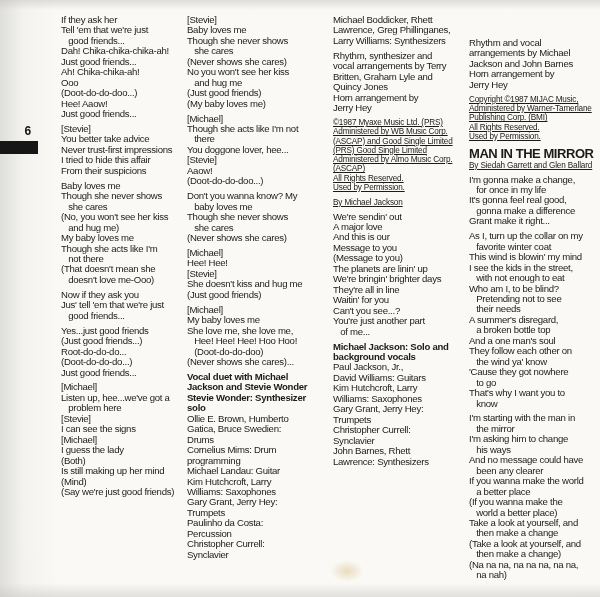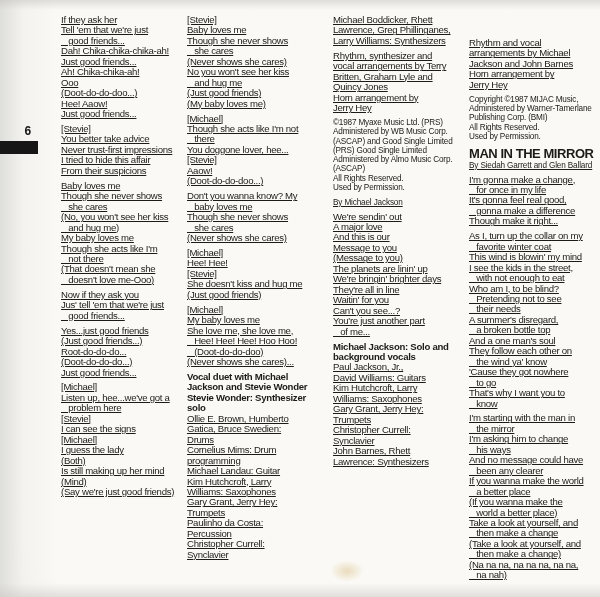--- a/index.html
+++ b/index.html
@@ -51,30 +51,30 @@
   .col-1 { left: 61px;  width: 122px; }
   .col-2 { left: 187px; width: 136px; }
   .col-3 { left: 333px; width: 133px; }
   .col-4 { left: 469px; width: 128px; margin-top: 23px; }
 
   .line { white-space: pre; }
 
   .lyrics-stanza, .credits-block {
     font-size: 9.6px; line-height: 10.45px; letter-spacing: -0.28px;
     margin: 0 0 4.5px 0;
-    text-decoration: underline;
   }
   .credits-heading {
     font-size: 9.6px; line-height: 10.45px; letter-spacing: -0.28px;
     font-weight: bold;
     margin: 3px 0 0 0;
   }
   .copyright-block {
     font-size: 8.2px; line-height: 9.25px; letter-spacing: -0.18px;
     margin: 0 0 6px 0;
+    text-decoration: underline;
   }
   .song-title {
     font-size: 13px; font-weight: bold; letter-spacing: -0.45px;
     line-height: 14px;
     margin: 4px 0 0 0;
     white-space: pre;
   }
   .byline {
     font-size: 8.2px; line-height: 9.5px; letter-spacing: -0.15px;
     margin: 0 0 4px 0;
@@ -292,21 +292,21 @@
       </div>
       <div class="song-title"><div class="line">MAN IN THE MIRROR</div></div>
       <div class="byline">
         <div class="line">By Siedah Garrett and Glen Ballard</div>
       </div>
       <div class="lyrics-stanza">
         <div class="line">I'm gonna make a change,</div>
         <div class="line">   for once in my life</div>
         <div class="line">It's gonna feel real good,</div>
         <div class="line">   gonna make a difference</div>
-        <div class="line">Though make it right...</div>
+        <div class="line">Grant make it right...</div>
       </div>
       <div class="lyrics-stanza">
         <div class="line">As I, turn up the collar on my</div>
         <div class="line">   favorite winter coat</div>
         <div class="line">This wind is blowin' my mind</div>
         <div class="line">I see the kids in the street,</div>
         <div class="line">   with not enough to eat</div>
         <div class="line">Who am I, to be blind?</div>
         <div class="line">   Pretending not to see</div>
         <div class="line">   their needs</div>

